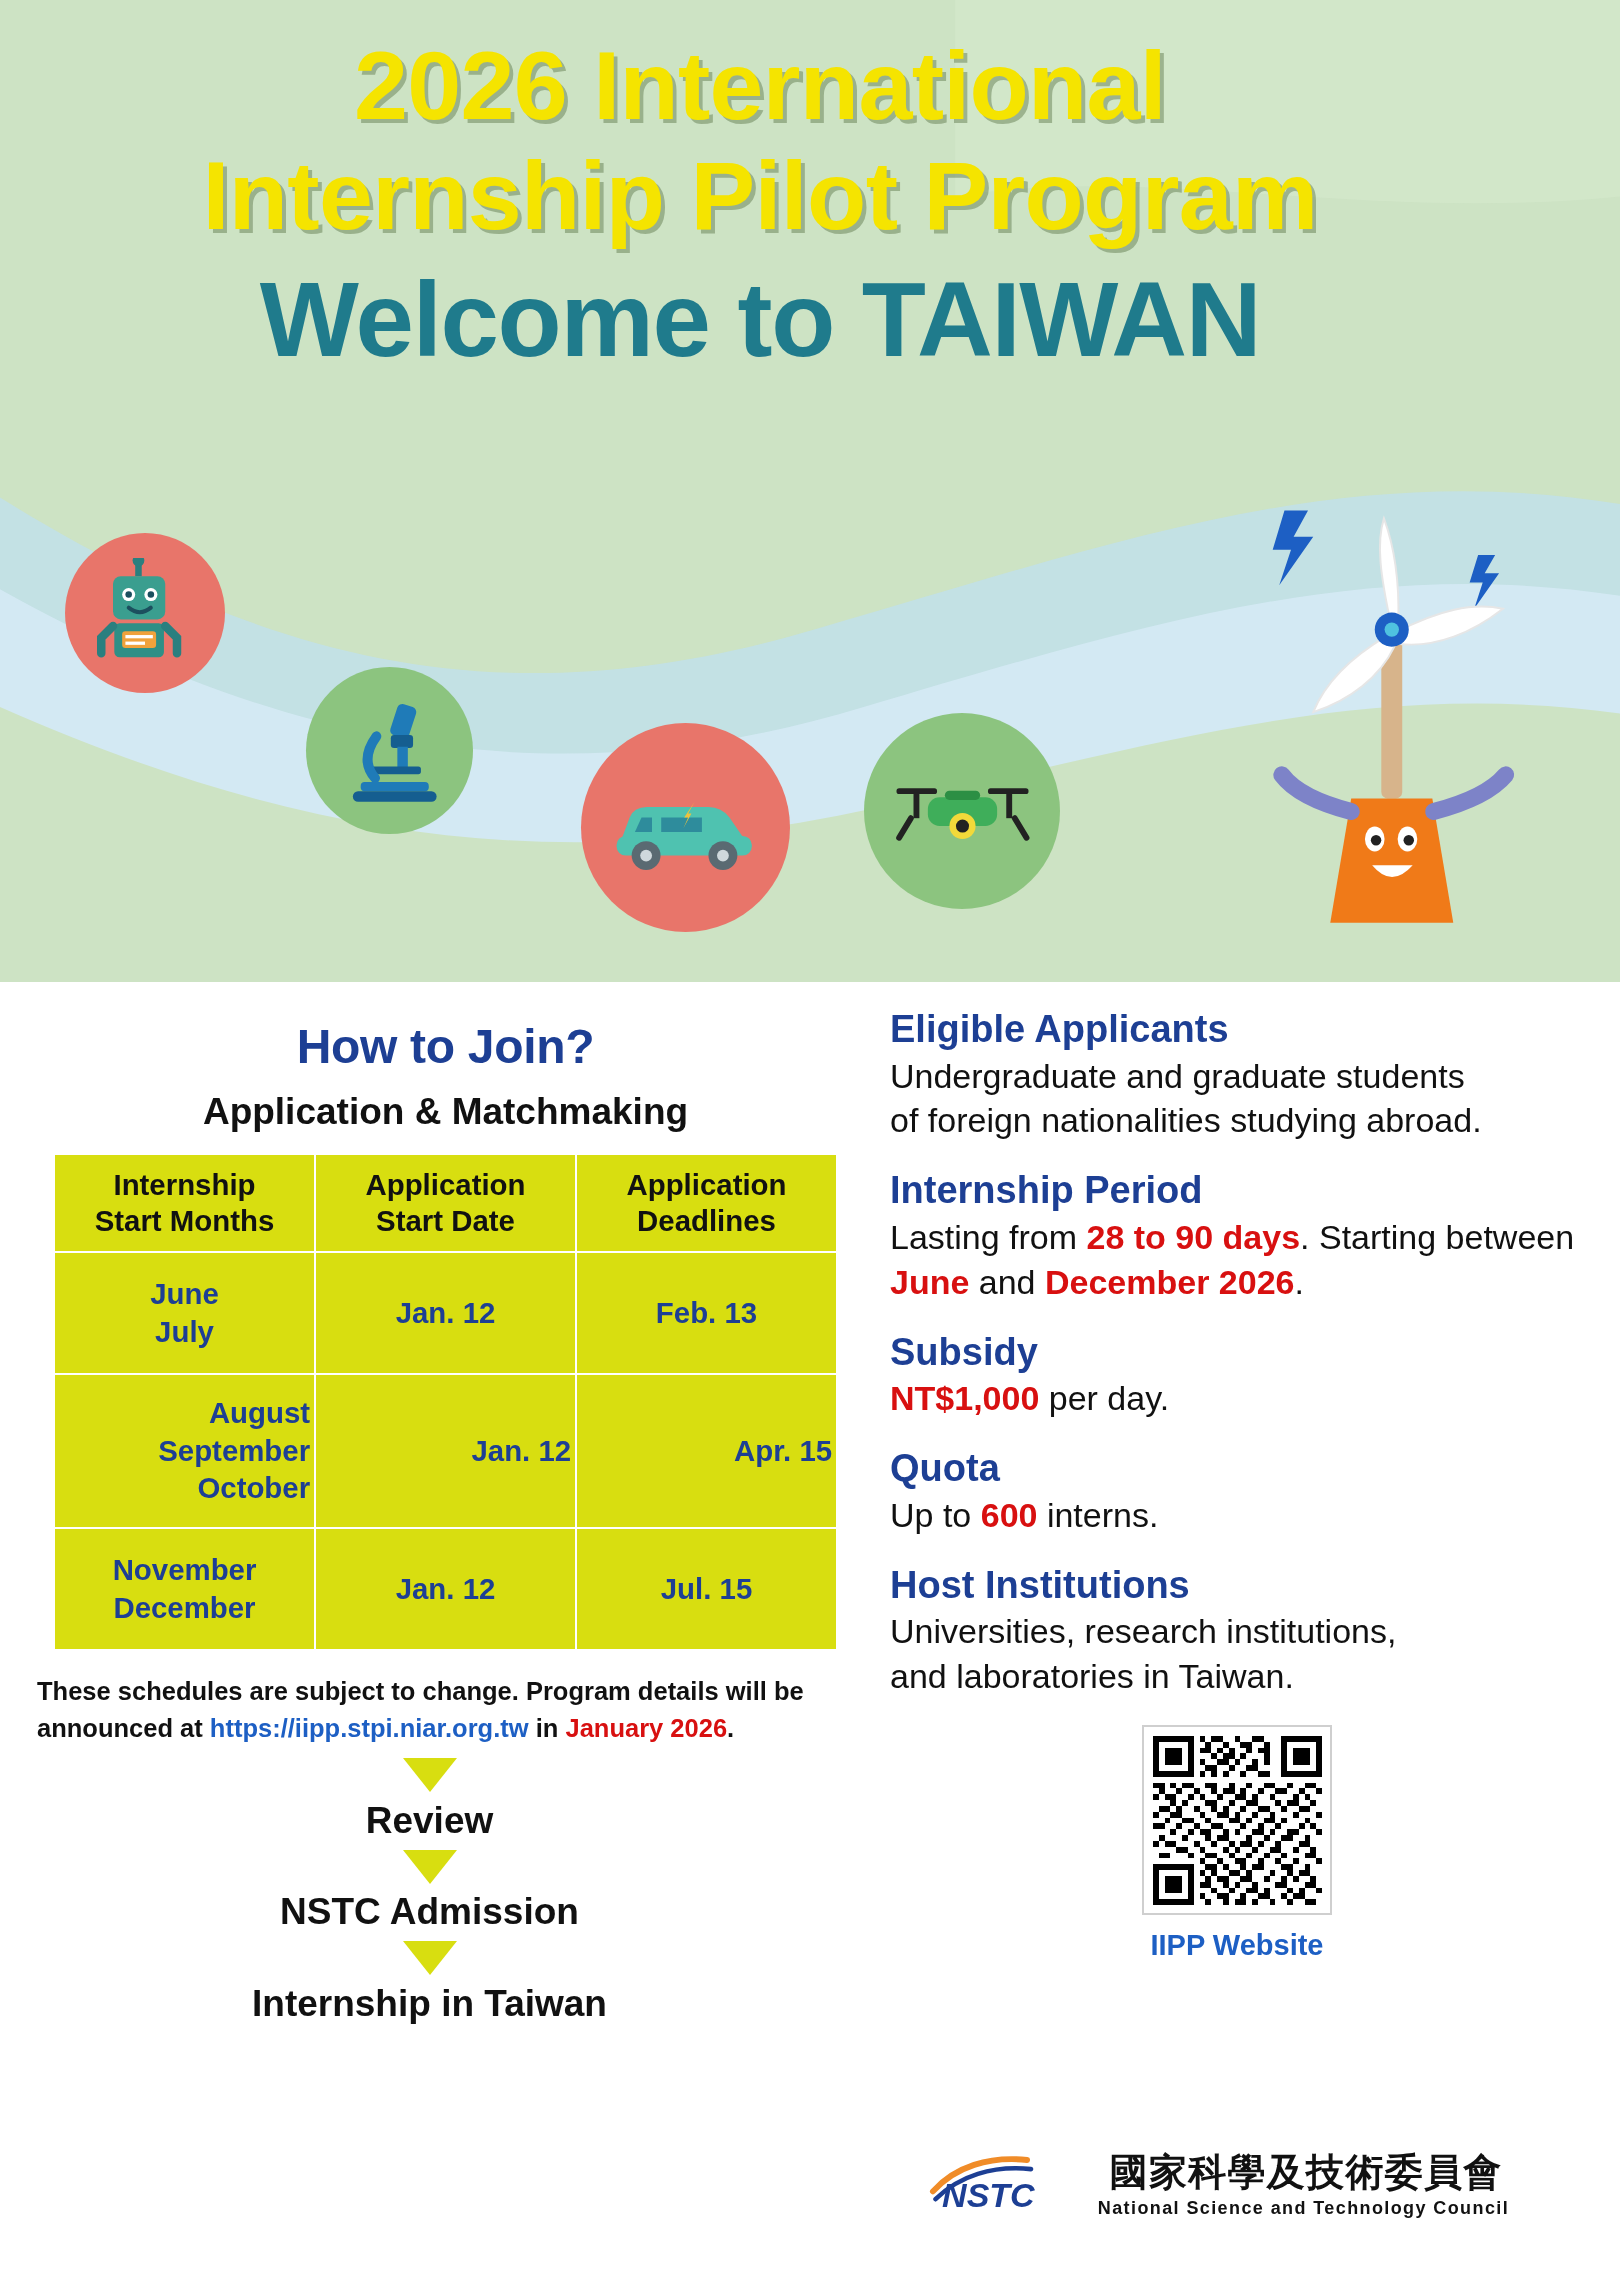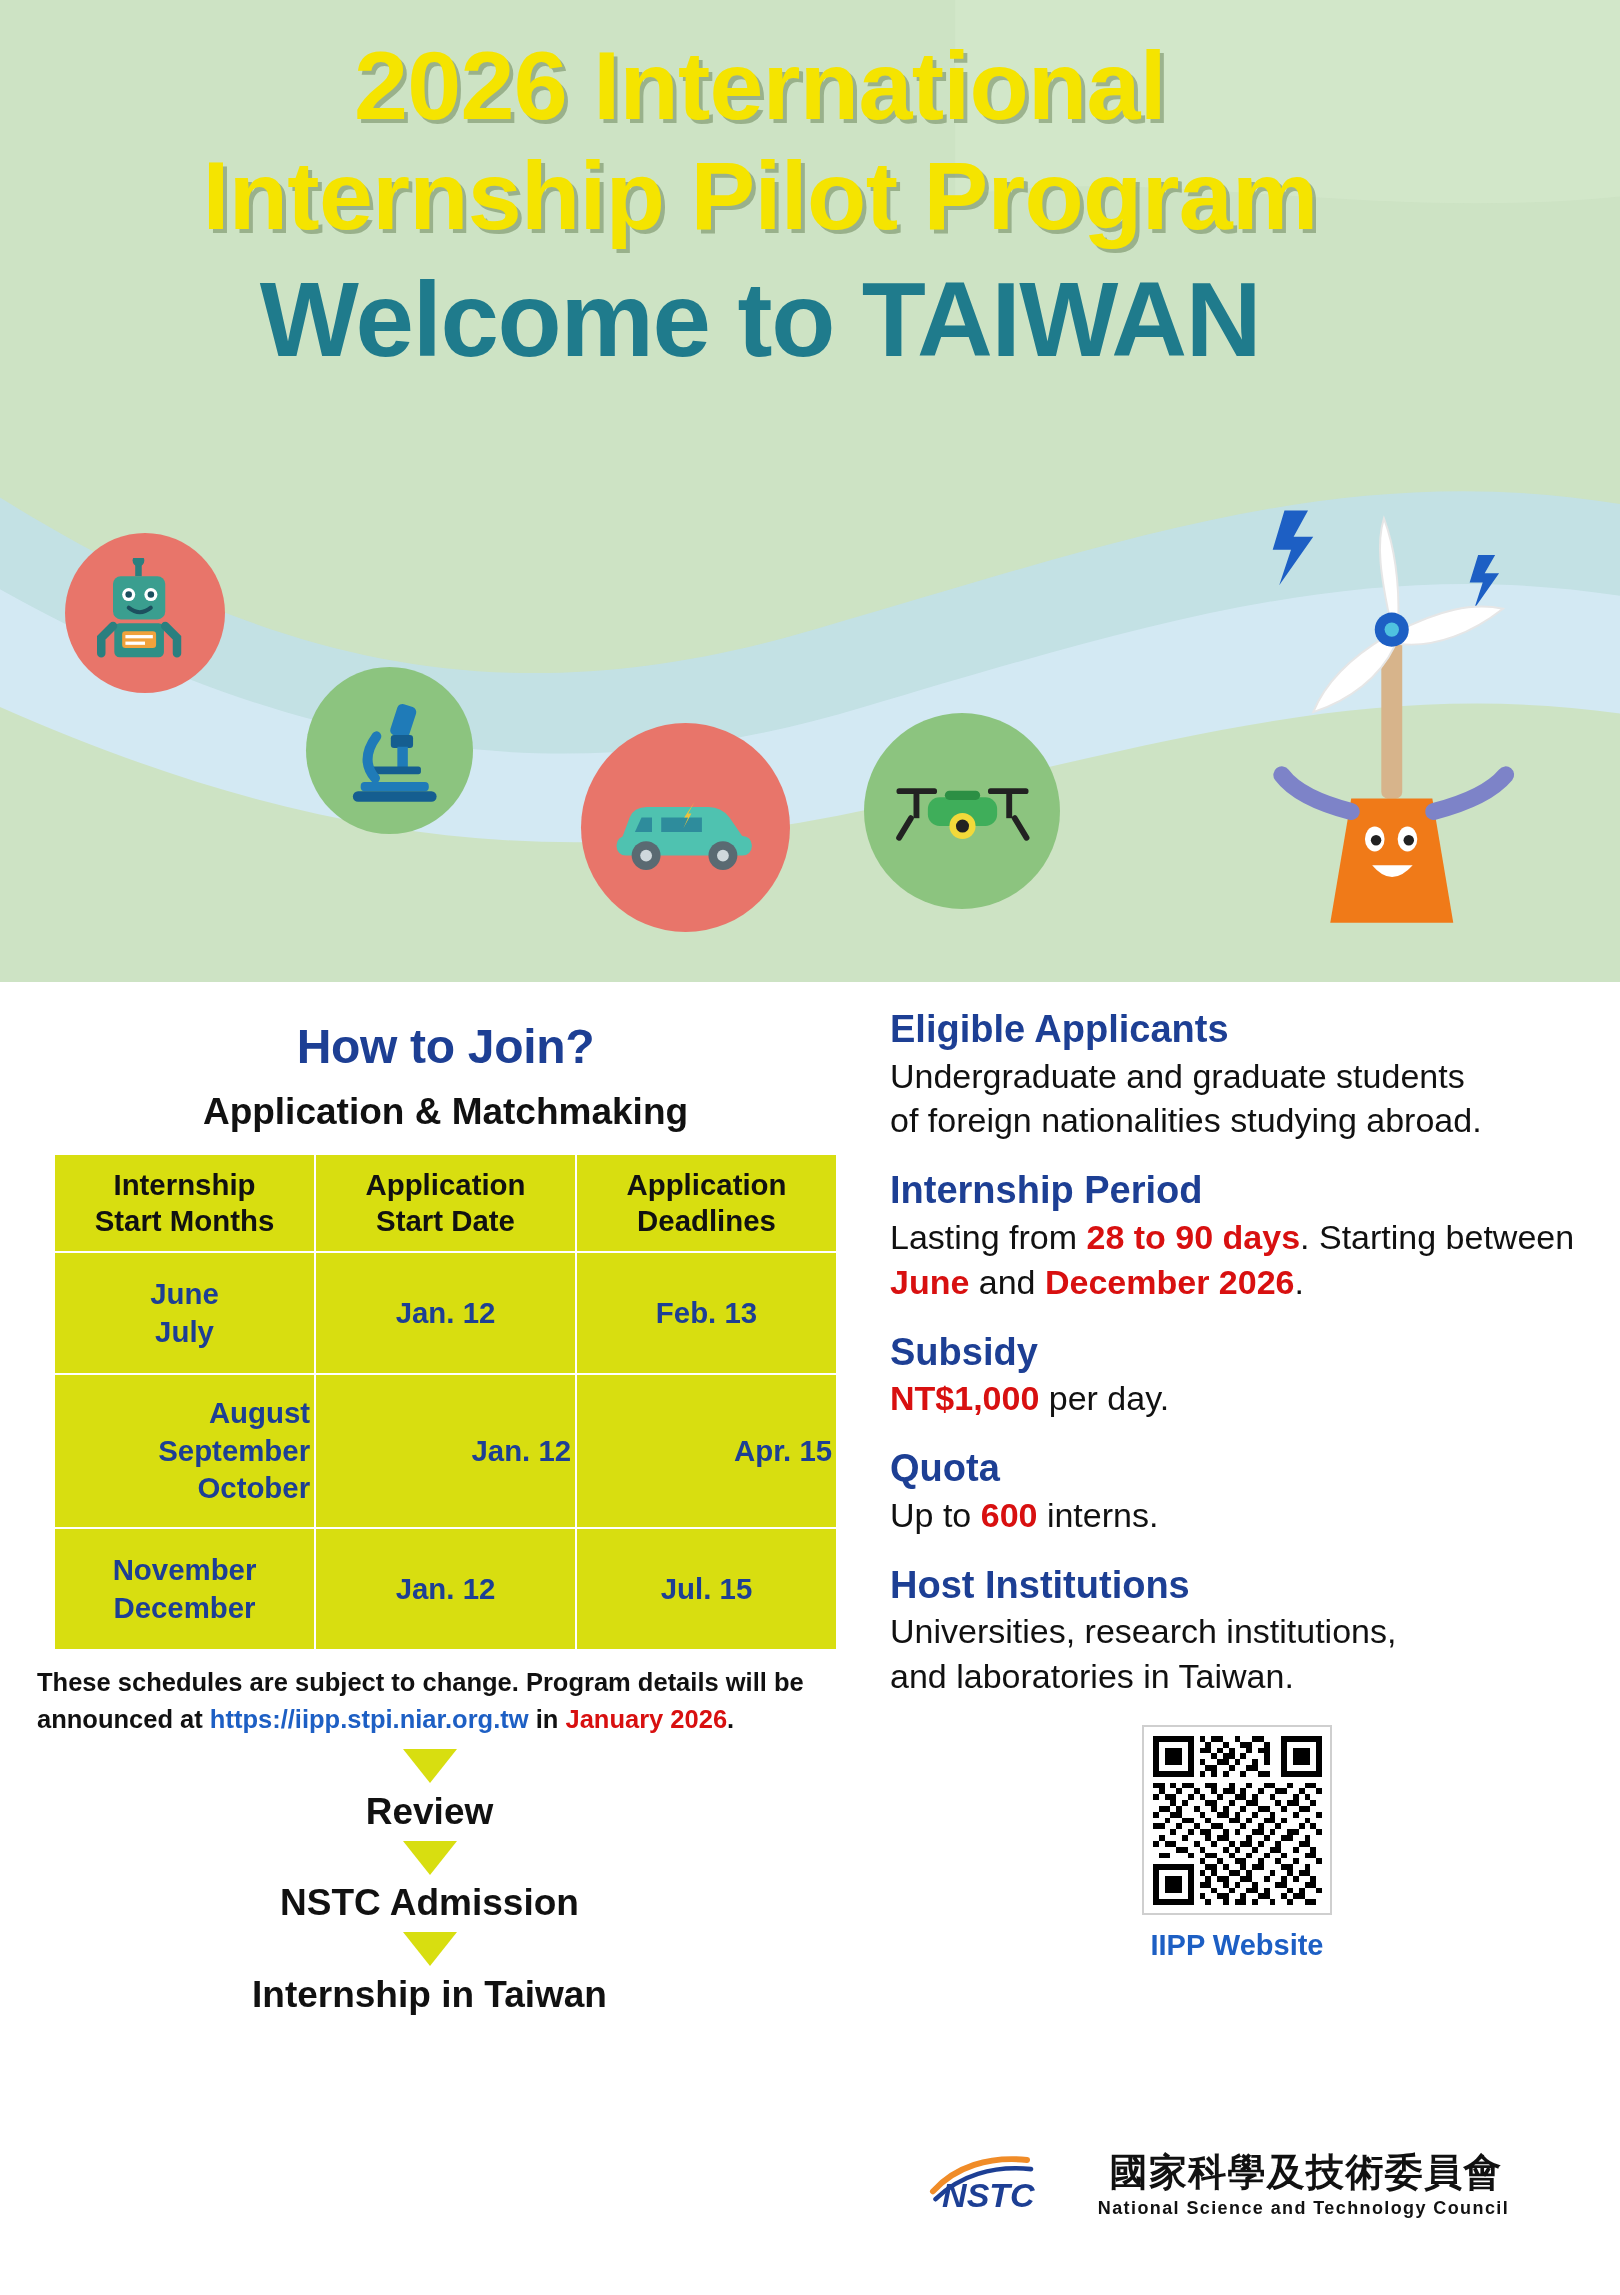--- a/index.html
+++ b/index.html
@@ -145,21 +145,21 @@
   table.schedule td.date {
     font-size: 29.4px;
     font-weight: bold;
     color: #1d3f94;
   }
   table.schedule tr.r1 td { height: 122px; }
   table.schedule tr.r2 td { height: 154px; text-align: right; }
   table.schedule tr.r3 td { height: 122px; }
 
   .note {
-    margin-top: 13px;
+    margin-top: 22px;
     font-size: 25.5px;
     font-weight: bold;
     color: #111111;
     line-height: 1.45;
     width: 811px;
   }
   .note .url { color: #1d5fc4; }
   .note .red { color: #d81010; }
 
   .flowchain {

